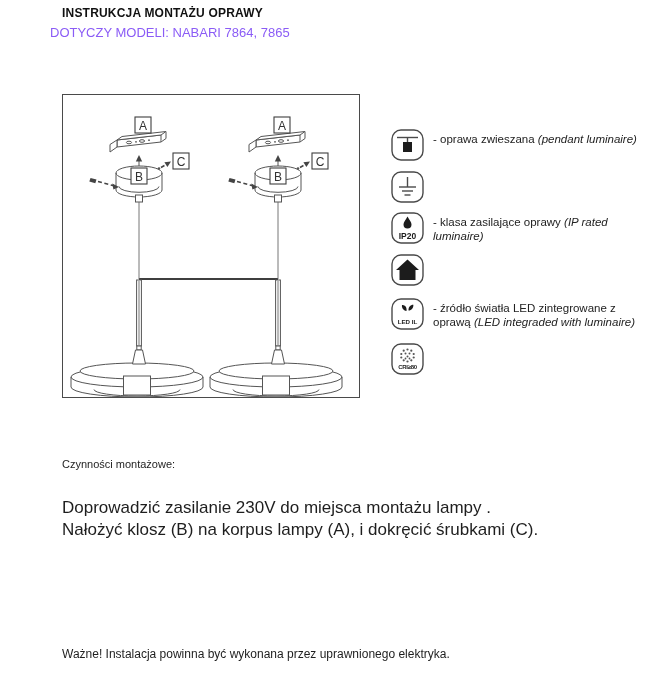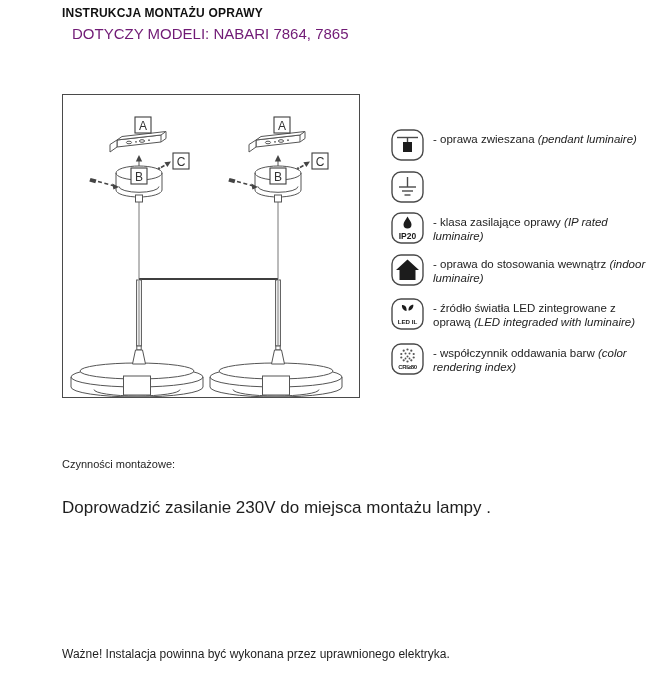--- a/index.html
+++ b/index.html
@@ -3,21 +3,21 @@
 <meta charset="utf-8">
 <style>
   html,body{margin:0;padding:0;}
   body{
     width:650px;height:677px;position:relative;background:#ffffff;
     font-family:"Liberation Sans", sans-serif;color:#1e1e1e;overflow:hidden;
   }
   .abs{position:absolute;}
   
   .title{left:62px;top:6px;font-size:12px;font-weight:bold;letter-spacing:.2px;color:#111;}
-  .subtitle{left:72px;top:25px;font-size:15px;color:#701a75;}
+  .subtitle{left:50px;top:25px;font-size:13px;color:#8b5cf6;}
   
   .diagram{left:62px;top:94px;width:298px;height:304px;}
   .ln{stroke:#555;fill:none;stroke-width:1;}
   .lnf{stroke:#555;fill:#fff;stroke-width:1;}
   .thin{stroke:#666;stroke-width:.9;}
   .dash{stroke:#444;stroke-width:1.5;stroke-dasharray:4 2.6;}
   .fillc{fill:#444;stroke:none;}
   .dot{fill:#555;stroke:none;}
   .bar{stroke:#3f3f3f;stroke-width:2.2;}
   .lbl-box{fill:#fff;stroke:#3f3f3f;stroke-width:1.1;}
@@ -179,24 +179,20 @@
     <span class="pl">- klasa zasilające oprawy</span>
     <span class="en">(IP rated luminaire)</span>
   </div>
 </div>
 
 <div class="legend-row" style="top:254px">
   <svg class="icon-box" width="33" height="32" viewBox="0 0 33 32">
     <rect class="icn" x="1" y="1" width="31" height="30" rx="9"></rect>
     <path class="icn-fill" d="M16.5,5.5 L28,16 L24.5,16 L24.5,26 L8.5,26 L8.5,16 L5,16 Z"></path>
   </svg>
-  <div class="legend-text">
-    <span class="pl">- oprawa do stosowania wewnątrz</span>
-    <span class="en">(indoor luminaire)</span>
-  </div>
 </div>
 
 <div class="legend-row" style="top:298px">
   <svg class="icon-box" width="33" height="32" viewBox="0 0 33 32">
     <rect class="icn" x="1" y="1" width="31" height="30" rx="9"></rect>
     <path class="icn-fill" d="M15.5,13 c-3.5,-0.5 -5,-3.5 -4.5,-6 c3,0 5,2 4.5,6 z"></path>
     <path class="icn-fill" d="M17.5,12.5 c-0.3,-3.2 1.8,-5.8 4.8,-5.8 c0.5,2.8 -1.8,5.8 -4.8,5.8 z"></path>
     <text class="icn-txt" x="16.5" y="25.5" font-size="6.2">LED IL</text>
   </svg>
   <div class="legend-text">
@@ -220,24 +216,21 @@
         <circle cx="10.3" cy="11" r="1.1"></circle>
       <circle cx="12.7" cy="7.7" r="1.1"></circle>
         <circle cx="14.5" cy="10.5" r="1"></circle>
         <circle cx="18.5" cy="10.5" r="1"></circle>
       <circle cx="16.5" cy="13.5" r="1"></circle>
         <circle cx="14.5" cy="15.5" r="0.9"></circle>
         <circle cx="18.5" cy="15.5" r="0.9"></circle>
     </g>
     <text class="icn-txt" x="16.5" y="26" font-size="6" letter-spacing="-0.3">CRI≥80</text>
   </svg>
-  <div class="legend-text">
-    <span class="pl">- współczynnik oddawania barw</span>
-    <span class="en">(color rendering index)</span>
-  </div>
 </div>
 
 <div class="abs steps-heading">Czynności montażowe:</div>
 <div class="abs steps">
   <div>Doprowadzić zasilanie 230V do miejsca montażu lampy .</div>
+  <div>Nałożyć klosz (B) na korpus lampy (A), i dokręcić śrubkami (C).</div>
 </div>
 
 <div class="abs warning">Ważne! Instalacja powinna być wykonana przez uprawnionego elektryka.</div>
 
 </body></html>

